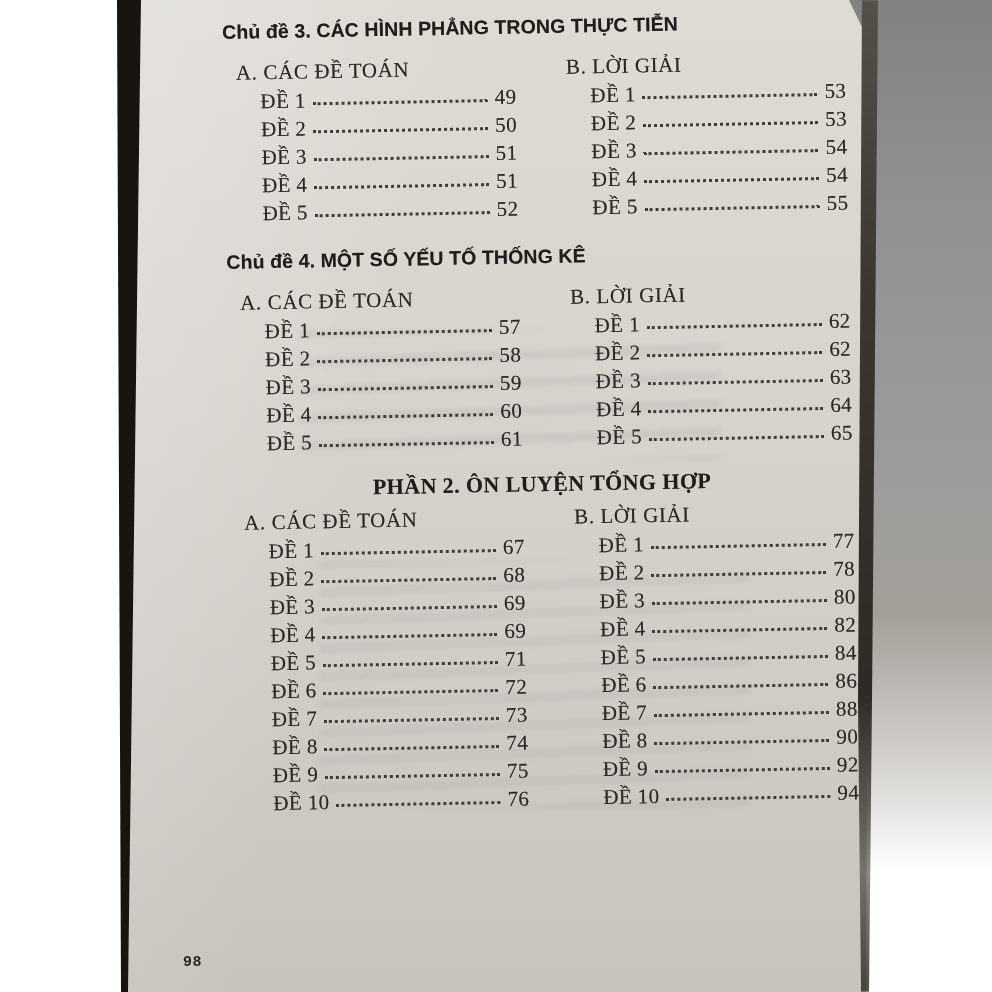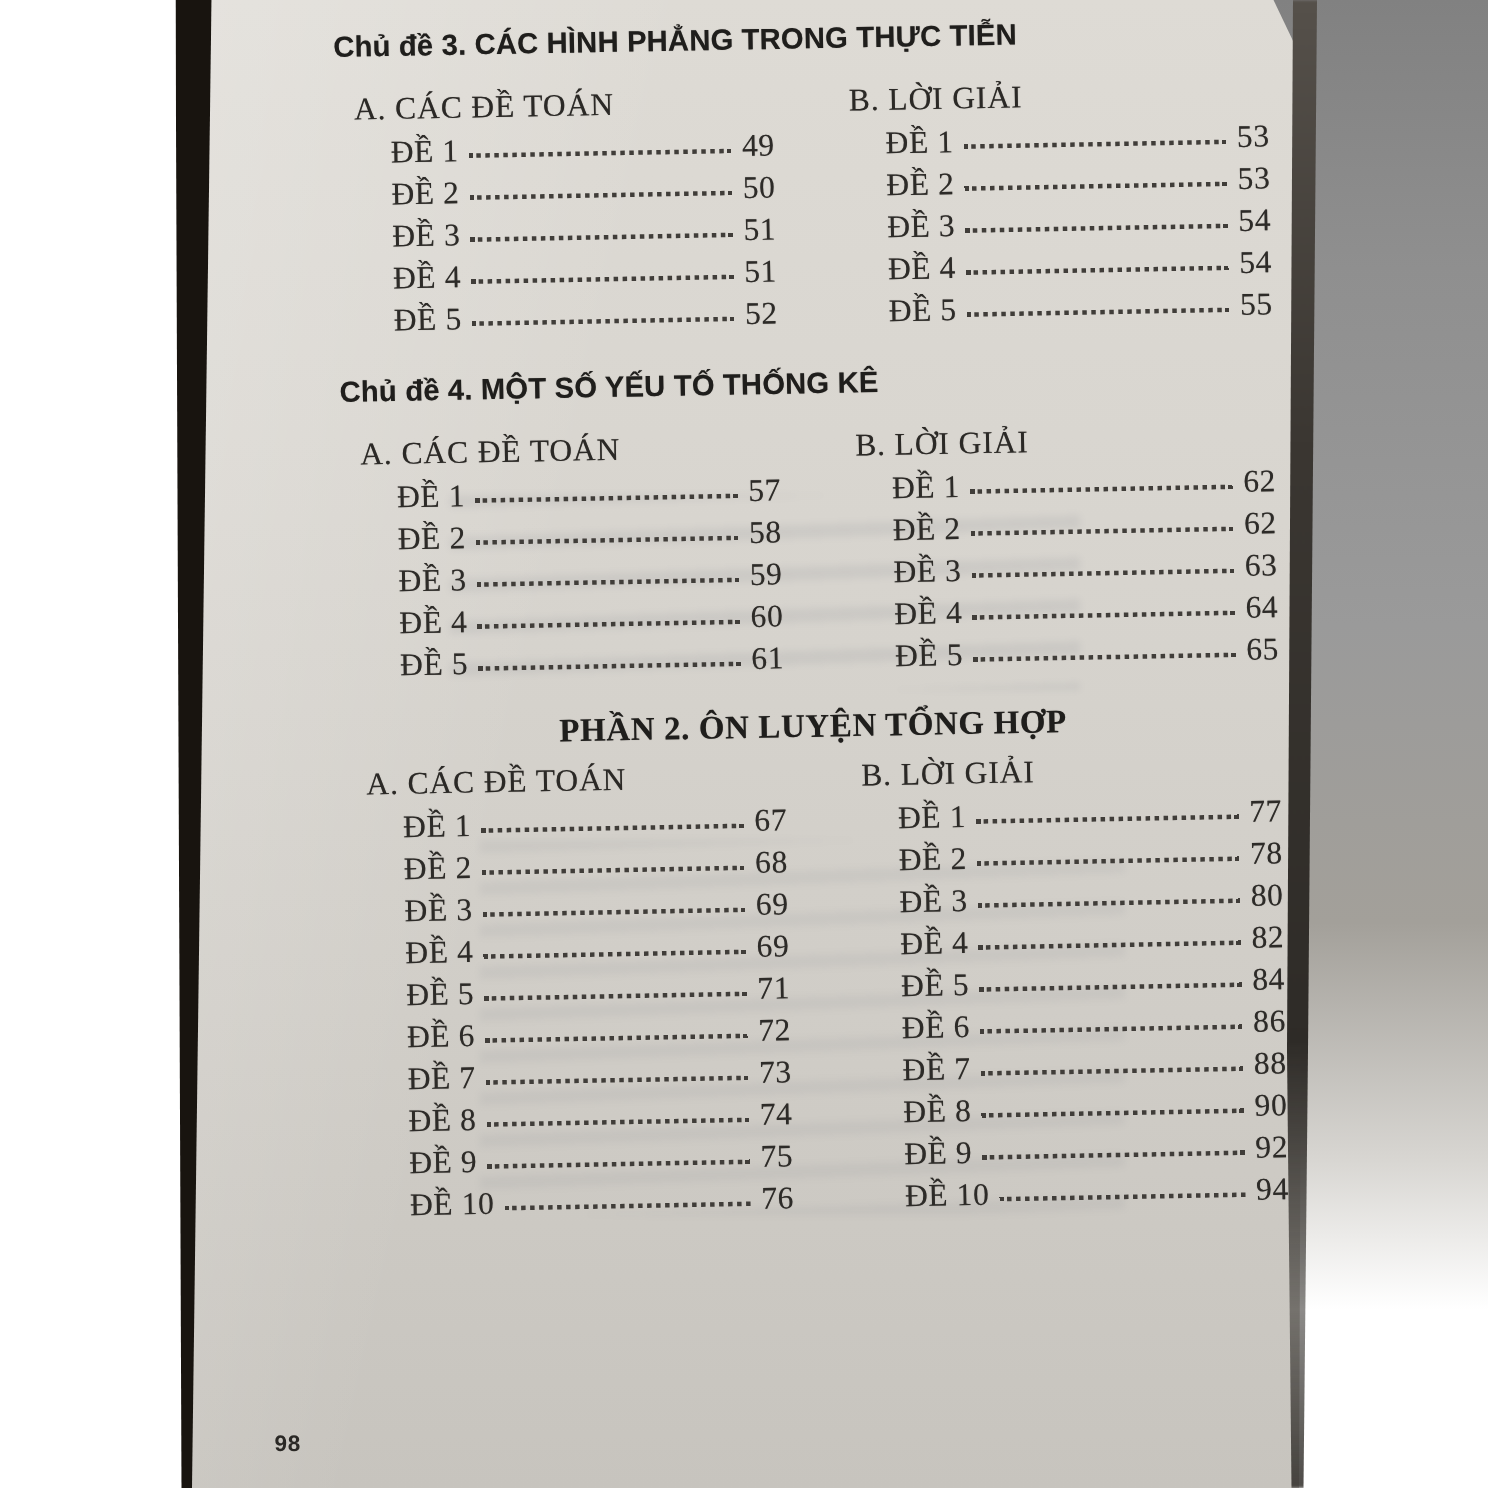--- a/index.html
+++ b/index.html
@@ -45,21 +45,21 @@
   .rows{margin-left:24px;}
   .row{display:flex;align-items:flex-end;height:28px;font-size:21px;letter-spacing:.4px;}
   .lab{white-space:nowrap;line-height:24px;}
   .leader{flex:1;border-bottom:3px dotted #403d39;margin:0 3px 7px 7px;min-width:30px;}
   .pg{min-width:26px;text-align:right;line-height:24px;}
 
   .section.s2{margin-top:24px;}
   .section.s3{margin-top:22px;}
 
   #page-num{position:absolute;left:183px;top:954px;
-    font-family:Liberation Sans, sans-serif;
+    font-family:Liberation Mono, monospace;
     font-weight:700;font-size:15px;color:#2a2825;letter-spacing:.5px;}
 
   
   .ghost{position:absolute;pointer-events:none;opacity:.16;filter:blur(2.5px);
     background:
       repeating-linear-gradient(178deg, rgba(90,95,110,0.55) 0px, rgba(90,95,110,0.55) 9px, rgba(0,0,0,0) 9px, rgba(0,0,0,0) 28px);}
   #ghost1{left:300px;top:330px;width:420px;height:130px;}
   #ghost2{left:320px;top:560px;width:430px;height:250px;opacity:.12;}
 </style>
 </head>

